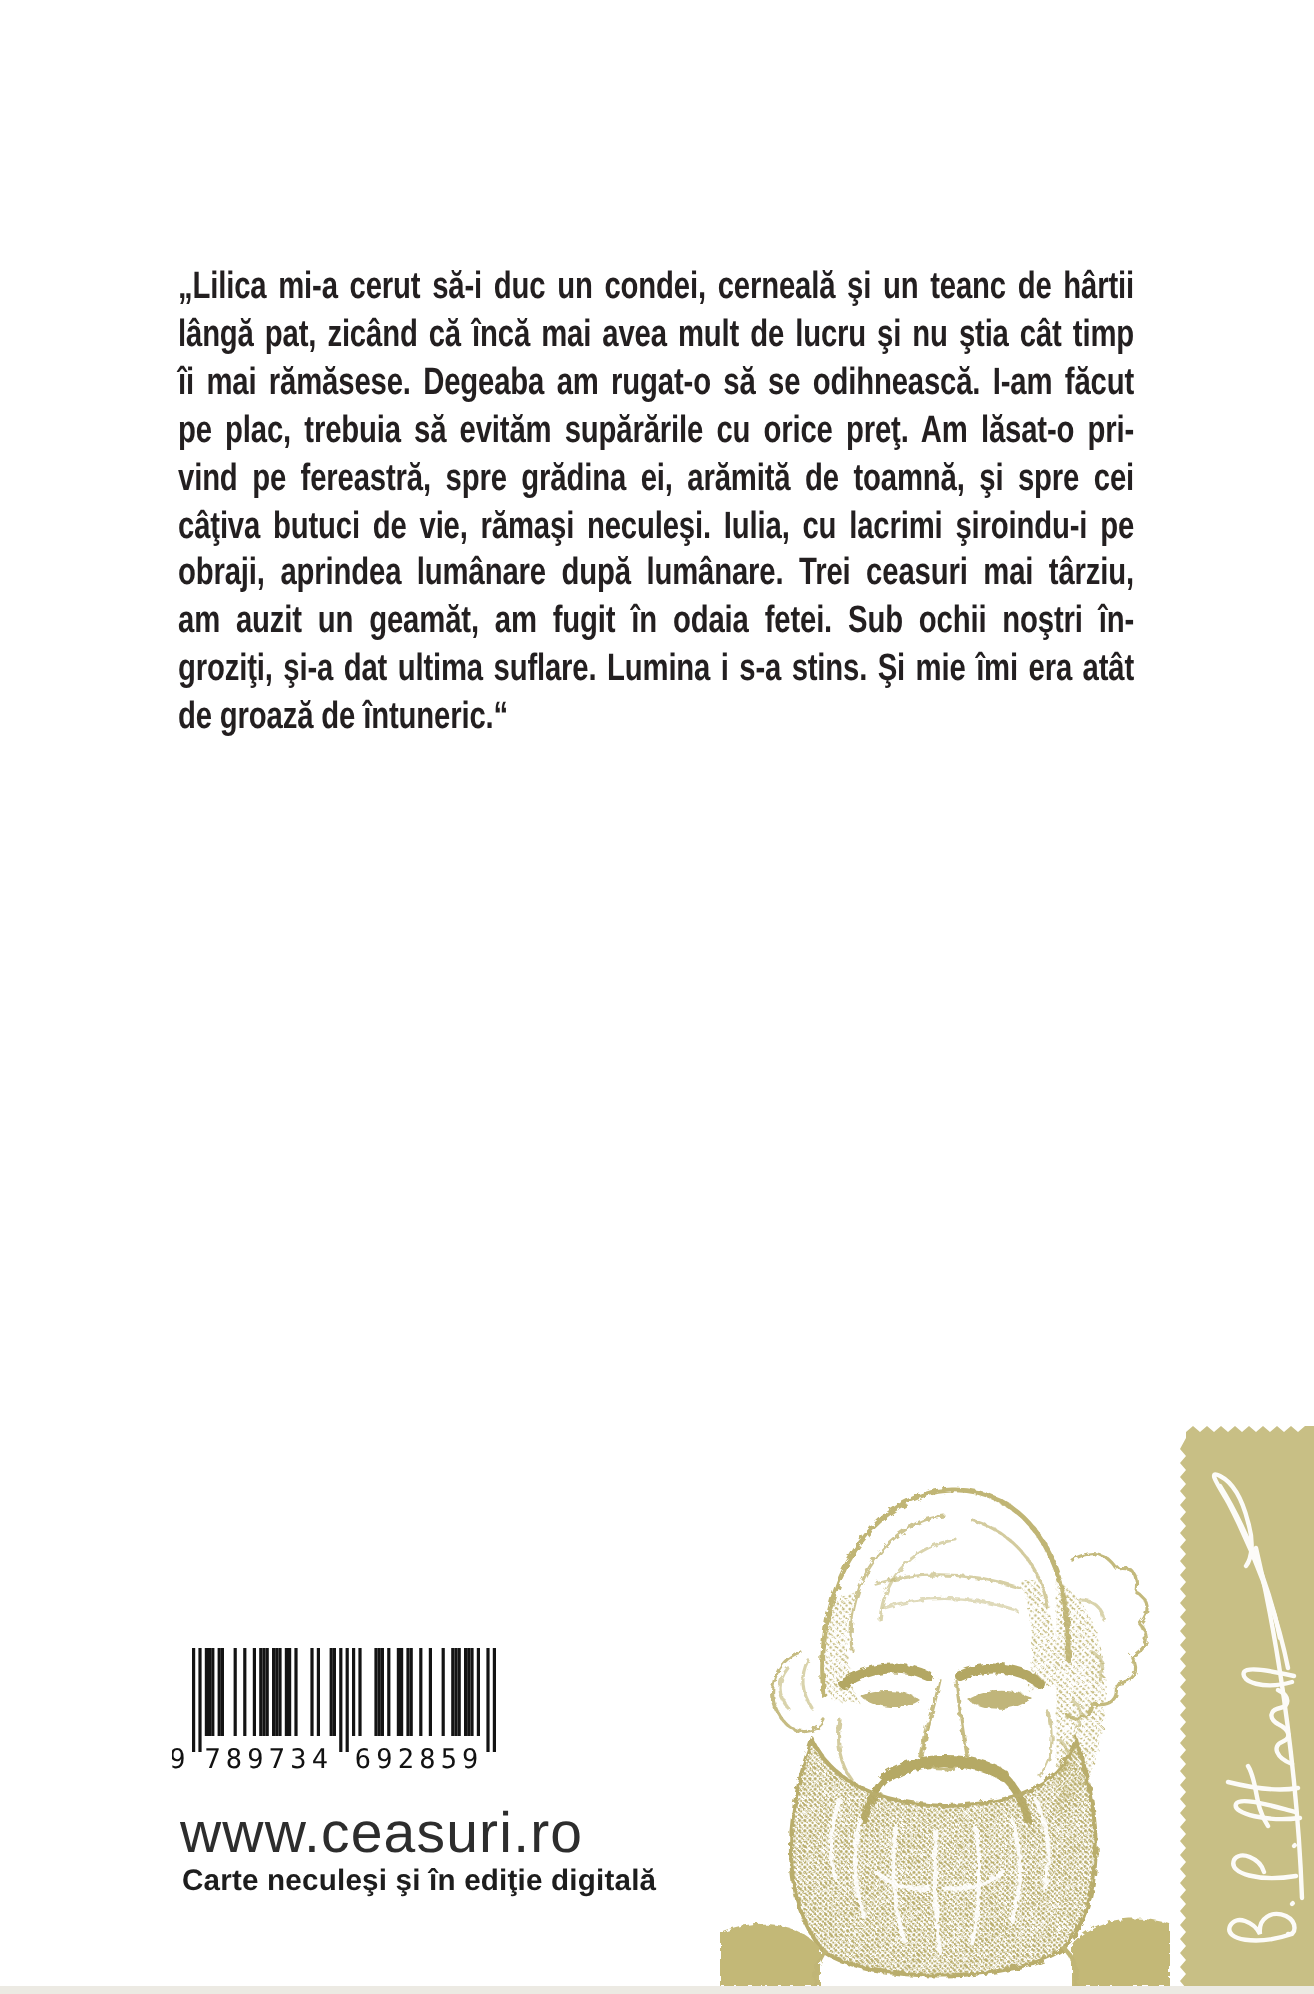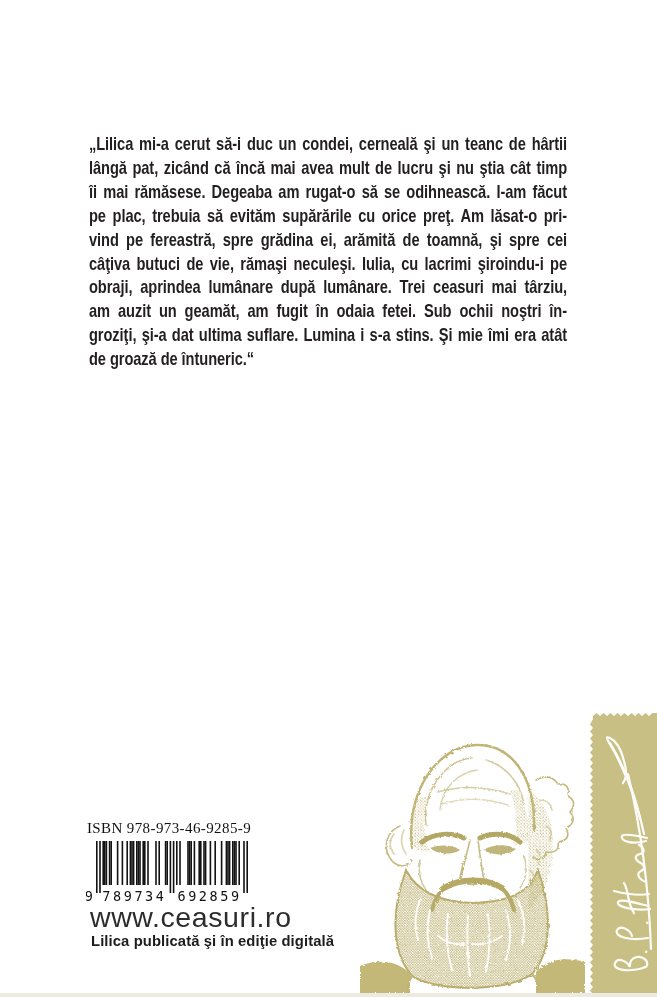--- a/index.html
+++ b/index.html
@@ -55,21 +55,20 @@
   <div class="line">pe plac, trebuia să evităm supărările cu orice preţ. Am lăsat-o pri-</div>
   <div class="line">vind pe fereastră, spre grădina ei, arămită de toamnă, şi spre cei</div>
   <div class="line">câţiva butuci de vie, rămaşi neculeşi. Iulia, cu lacrimi şiroindu-i pe</div>
   <div class="line">obraji, aprindea lumânare după lumânare. Trei ceasuri mai târziu,</div>
   <div class="line">am auzit un geamăt, am fugit în odaia fetei. Sub ochii noştri în-</div>
   <div class="line">groziţi, şi-a dat ultima suflare. Lumina i s-a stins. Şi mie îmi era atât</div>
   <div class="line line-last">de groază de întuneric.“</div>
 </div>
 
 <div class="isbn-block">
-  <div class="isbn-label">ISBN 978-973-46-9285-9</div>
   <svg class="barcode" width="166" height="64" viewBox="0 0 166 64">
     <g fill="#131313">
         <rect x="10.00" y="0" width="1.6" height="52"></rect>
         <rect x="13.20" y="0" width="1.6" height="52"></rect>
         <rect x="16.40" y="0" width="1.6" height="44"></rect>
         <rect x="18.00" y="0" width="1.6" height="44"></rect>
         <rect x="19.60" y="0" width="1.6" height="44"></rect>
         <rect x="22.80" y="0" width="1.6" height="44"></rect>
         <rect x="24.40" y="0" width="1.6" height="44"></rect>
         <rect x="30.80" y="0" width="1.6" height="44"></rect>
@@ -113,21 +112,21 @@
         <rect x="157.20" y="0" width="1.6" height="52"></rect>
         <rect x="160.40" y="0" width="1.6" height="52"></rect>
       </g>
     <text x="4" y="60" text-anchor="middle">9</text>
     <text x="48.4" y="60" text-anchor="middle">789734</text>
     <text x="123.6" y="60" text-anchor="middle">692859</text>
   </svg>
 </div>
 
 <div class="website">www.ceasuri.ro</div>
-<div class="digital-note">Lilica publicată şi în ediţie digitală</div>
+<div class="digital-note">Carte neculeşi şi în ediţie digitală</div>
 
 <svg class="portrait" width="225" height="263" viewBox="0 0 225 263">
   <defs>
     <filter id="rough" x="-10%" y="-10%" width="120%" height="120%">
       <feTurbulence type="fractalNoise" baseFrequency="0.35" numOctaves="2" result="n"></feTurbulence>
       <feDisplacementMap in="SourceGraphic" in2="n" scale="3"></feDisplacementMap>
     </filter>
     <pattern id="stip" width="3.2" height="3.2" patternUnits="userSpaceOnUse">
       <circle cx="0.9" cy="0.9" r="0.7" fill="#c6bc82"></circle>
       <circle cx="2.5" cy="2.4" r="0.55" fill="#c6bc82"></circle>

